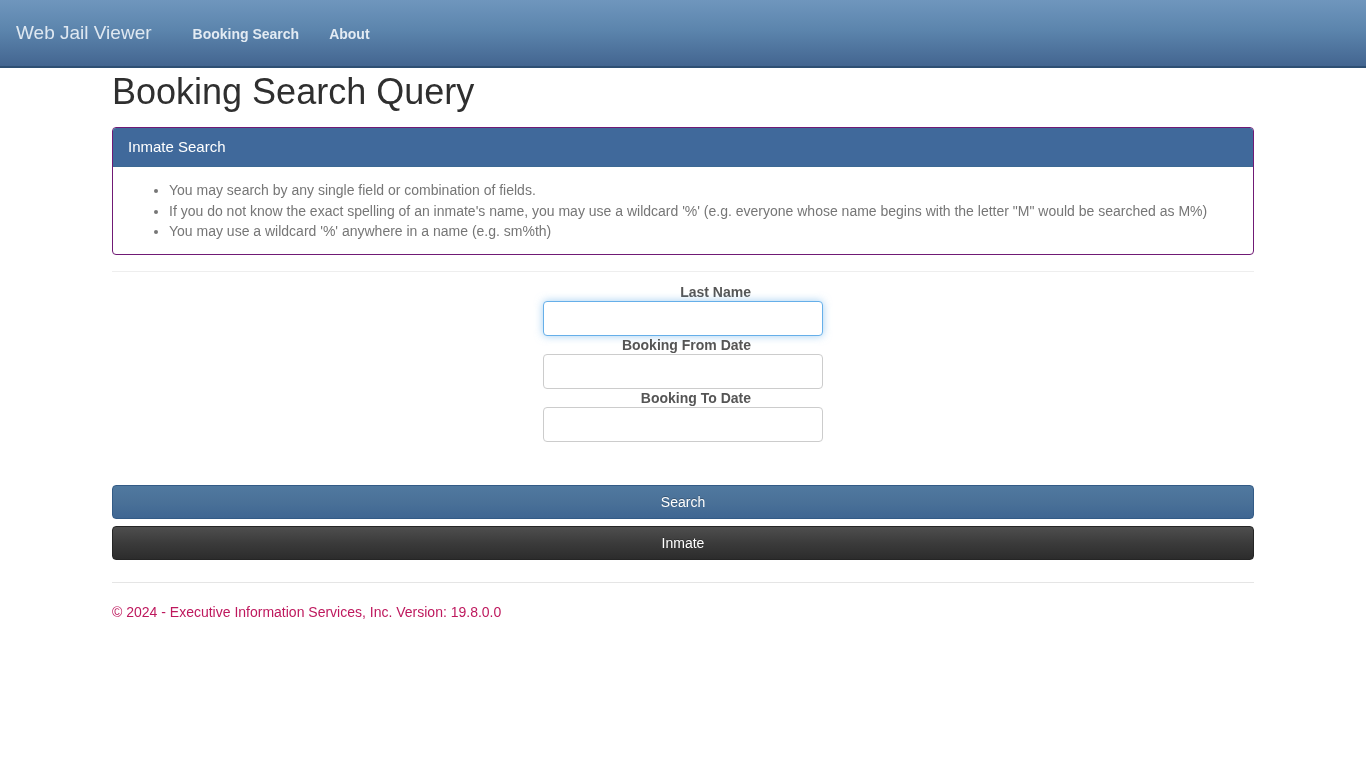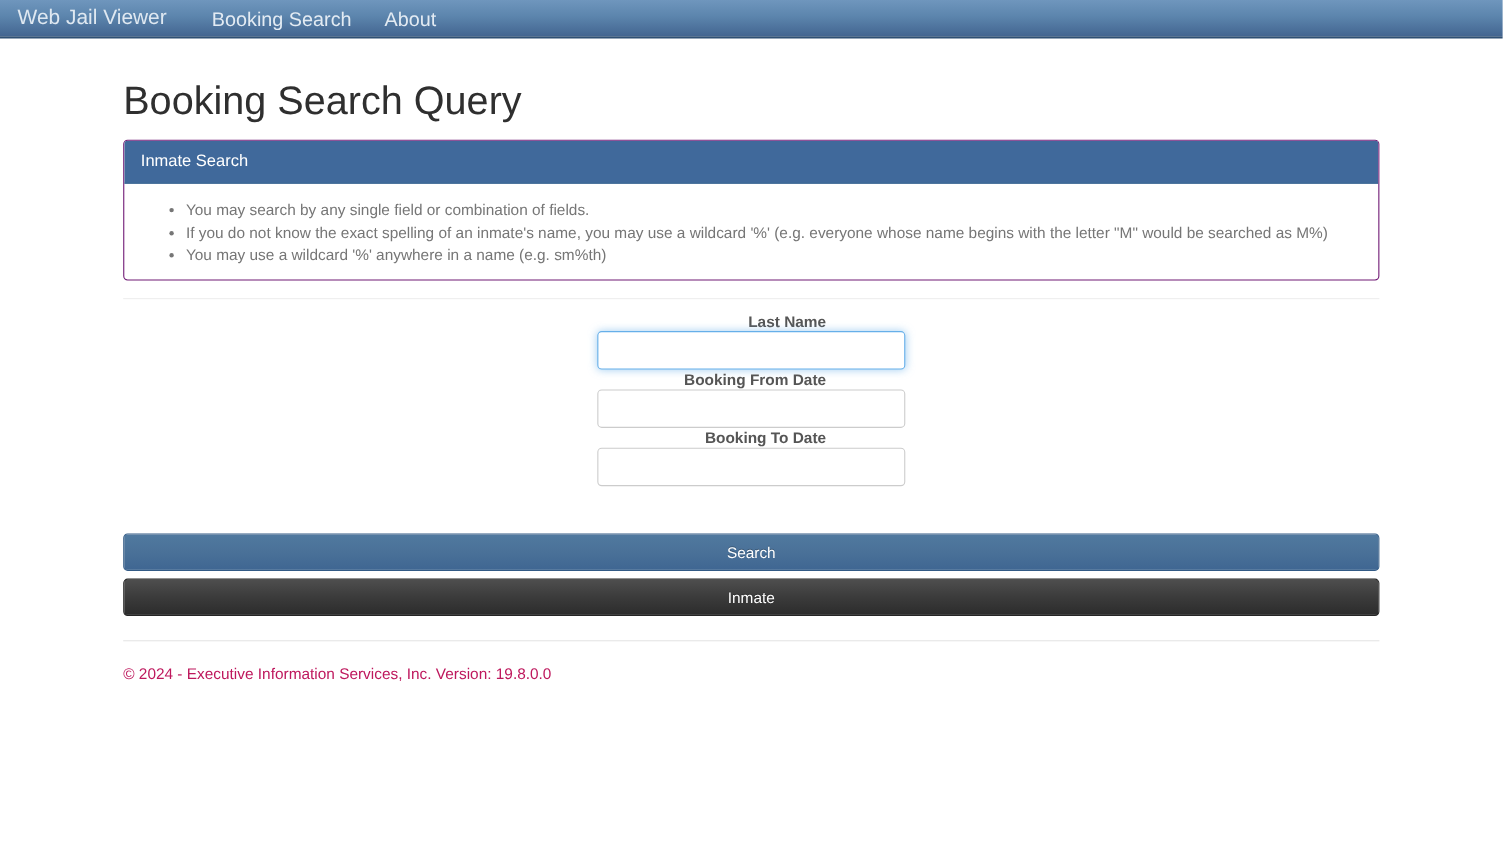--- a/index.html
+++ b/index.html
@@ -11,21 +11,21 @@
     background: #ffffff;
     font-family: "Liberation Sans", sans-serif;
     -webkit-font-smoothing: antialiased;
   }
 
   
   .navbar {
     position: absolute;
     top: 0; left: 0;
     width: 1366px;
-    height: 35px;
+    height: 68px;
     background: linear-gradient(to bottom, #6f96bd 0%, #5c85ad 45%, #436590 100%);
     border-bottom: 2px solid #2e4f73;
     display: flex;
     align-items: center;
   }
   .navbar-brand {
     color: #dfe8f1;
     font-size: 19px;
     line-height: 20px;
     margin-left: 16px;
@@ -34,25 +34,26 @@
     white-space: nowrap;
   }
   .nav-links {
     display: flex;
     align-items: center;
     gap: 0px;
     margin-top: 2px;
   }
   .nav-link {
     color: #e3ebf3;
-    font-size: 18px;
+    font-size: 14px;
     line-height: 16px;
     text-decoration: none;
     padding: 0 15px;
     white-space: nowrap;
+    font-weight: bold;
   }
 
   
   .container {
     position: absolute;
     left: 112px;
     top: 51px;
     width: 1142px;
   }
 

